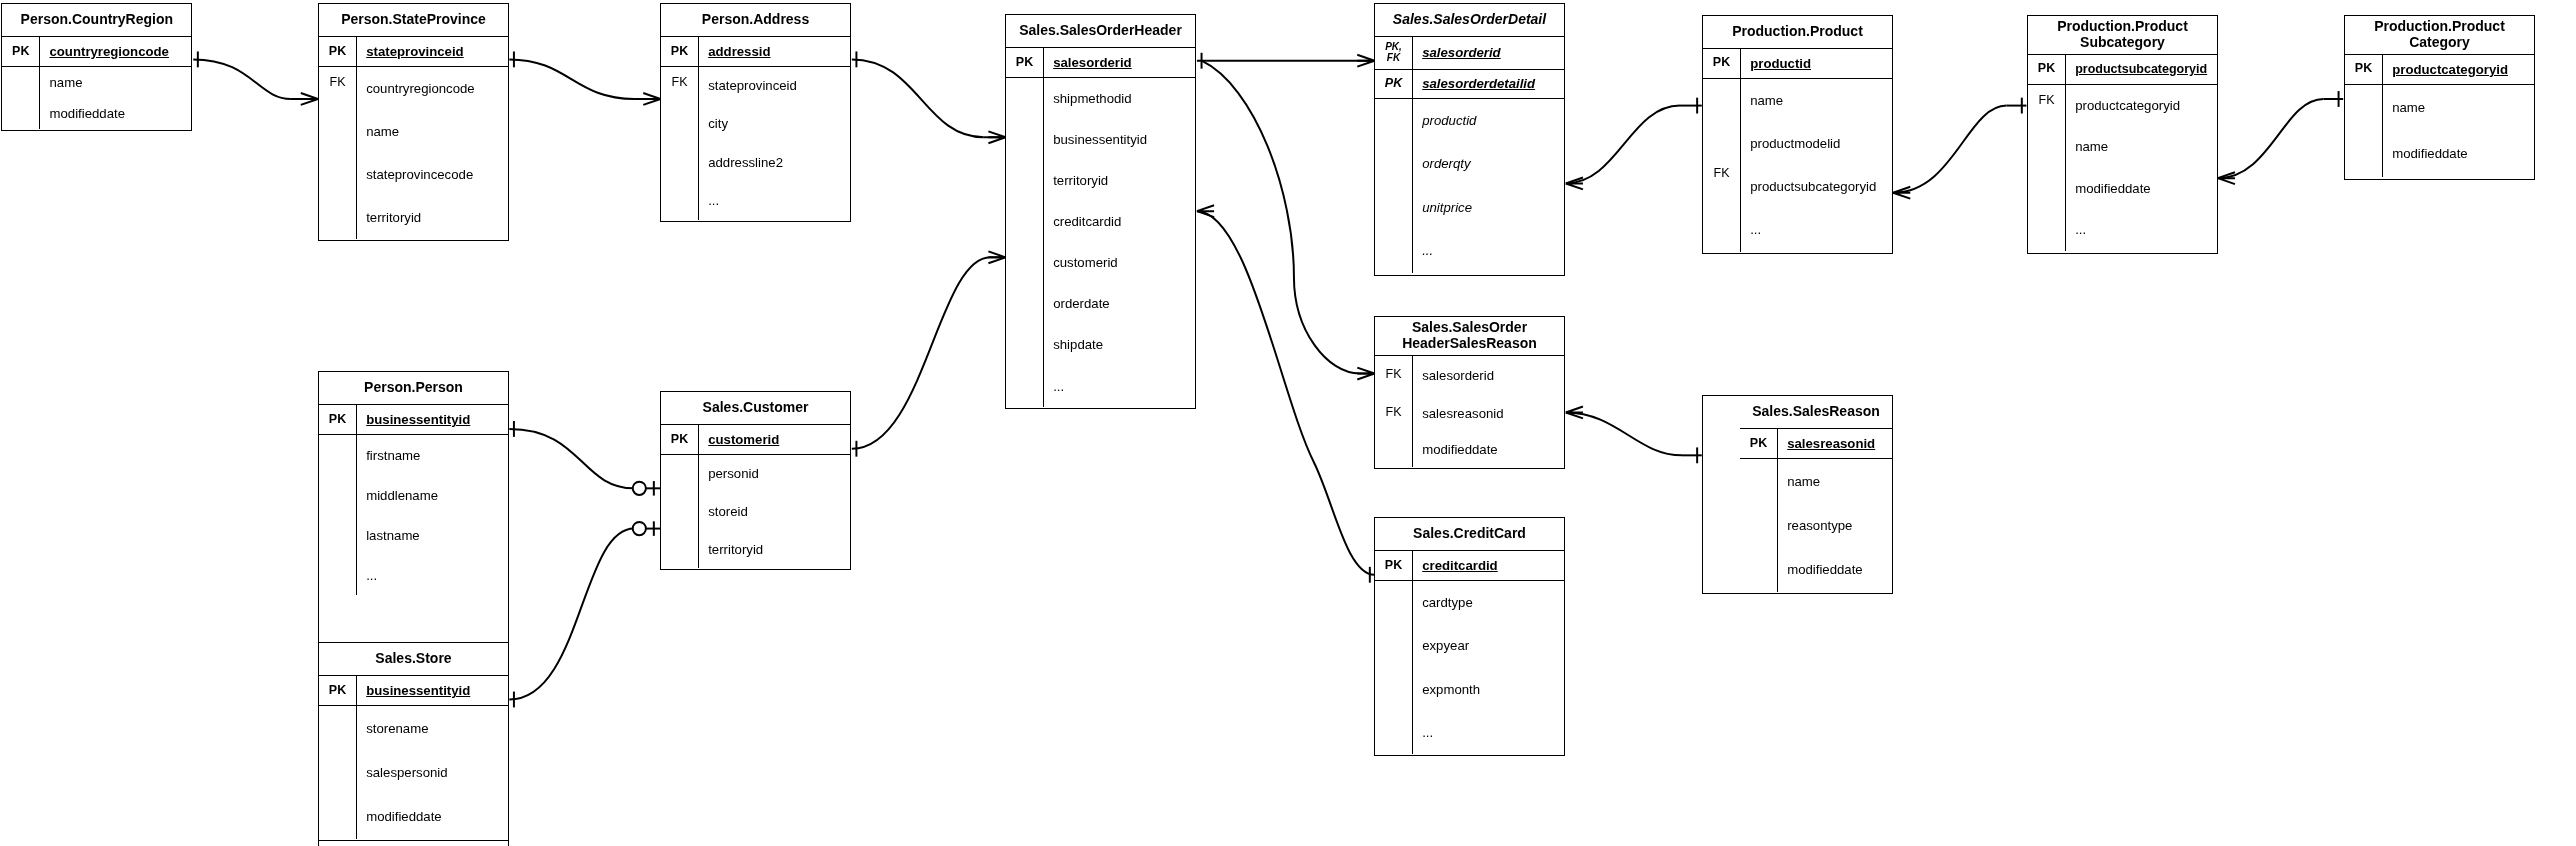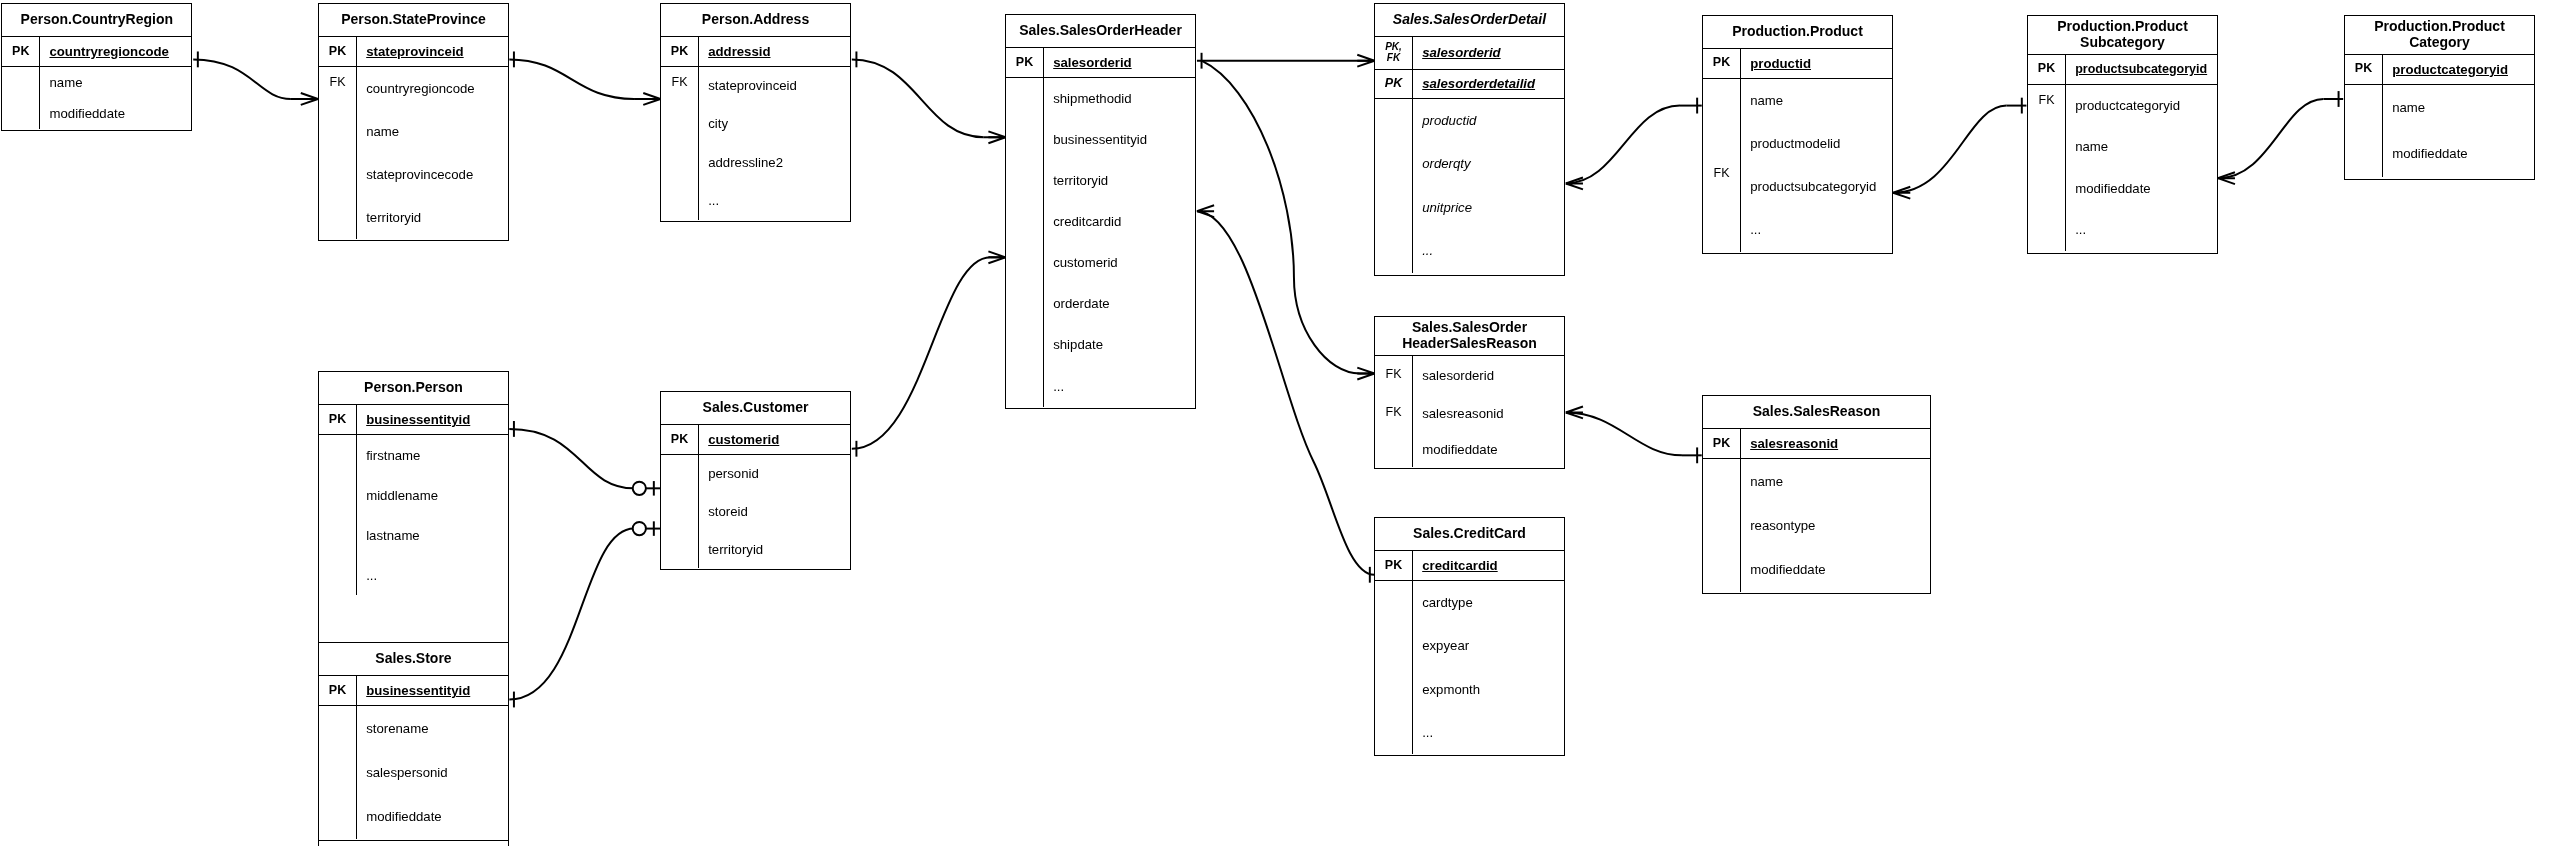--- a/index.html
+++ b/index.html
@@ -353,21 +353,21 @@
         <div class="key fkk">FK</div>
         <div class="col">salesreasonid</div>
       </div>
       <div class="row plain" style="height:35px;">
         <div class="key empty"></div>
         <div class="col">modifieddate</div>
       </div>
     </div>
   </div>
 
-  <div class="entity" style="left:1702px;top:395px;width:229px;height:199px;">
+  <div class="entity" style="left:1702px;top:395px;width:191px;height:199px;padding-left:37px;">
     <div class="ent-title" style="height:32px;">Sales.SalesReason</div>
     <div class="ent-rows" style="height:165px;">
       <div class="row" style="height:30px;">
         <div class="key">PK</div>
         <div class="col pk">salesreasonid</div>
       </div>
       <div class="row last" style="height:133px;">
         <div class="key empty"></div>
         <div class="fieldbox">
           <div class="f">name</div>

